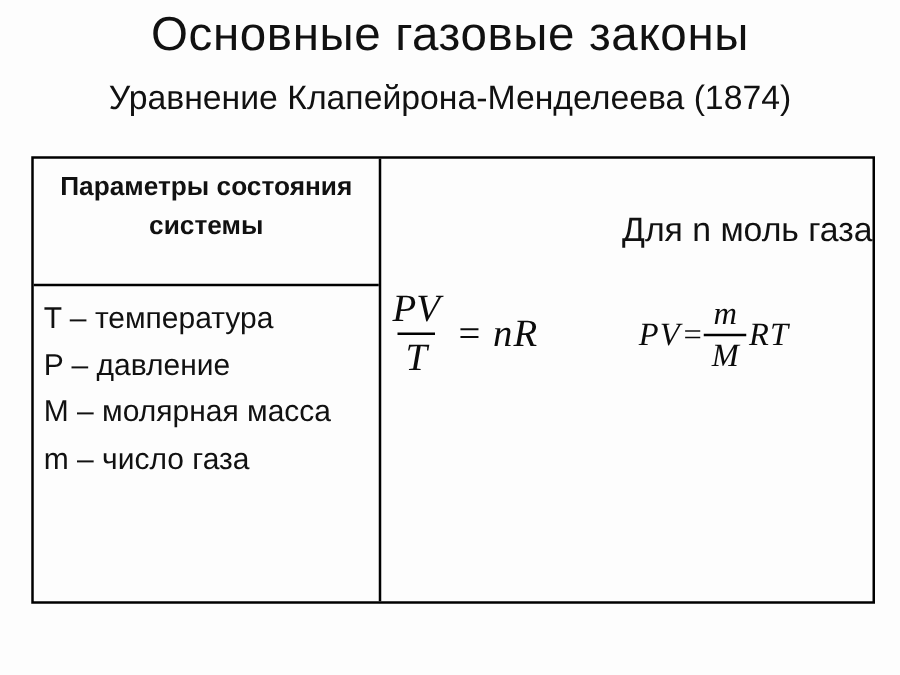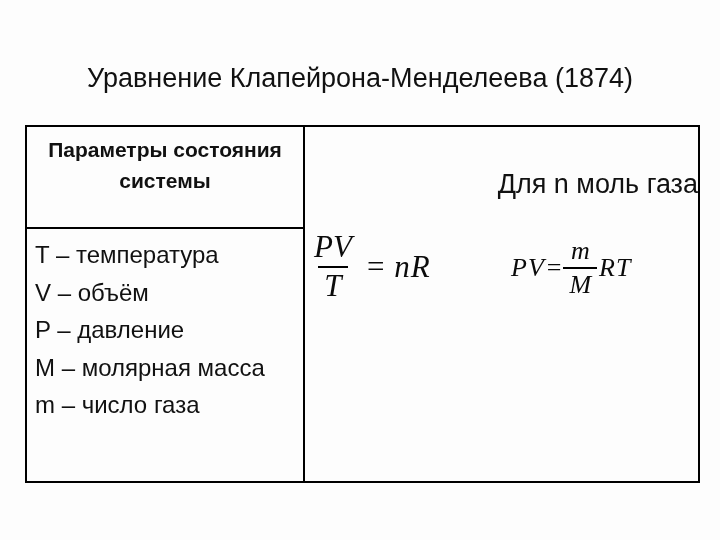--- a/index.html
+++ b/index.html
@@ -99,30 +99,30 @@
   .formula-2 { left: 206px; top: 110px; font-size: 26px; }
   .formula-2 .eq { margin: 0 2px; }
   .formula-2 .lhs { letter-spacing: 1px; }
   .formula-2 .rhs { margin-left: 2px; letter-spacing: 1px; }
 </style>
 </head>
 <body>
 
 <div class="slide">
 
+  <div class="title">Основные газовые законы</div>
 
   <div class="subtitle">Уравнение Клапейрона-Менделеева (1874)</div>
 
   <div class="table">
 
     <div class="col-left">
       <div class="cell-header">Параметры состояния системы</div>
       <div class="cell-body">
         <div class="param">T – температура</div>
-        <div class="param">V – объём</div>
         <div class="param">P – давление</div>
         <div class="param">M – молярная масса</div>
         <div class="param">m – число газа</div>
       </div>
     </div>
 
     <div class="col-right">
       <div class="right-header">Для n моль газа</div>
 
       <div class="formula formula-1">

